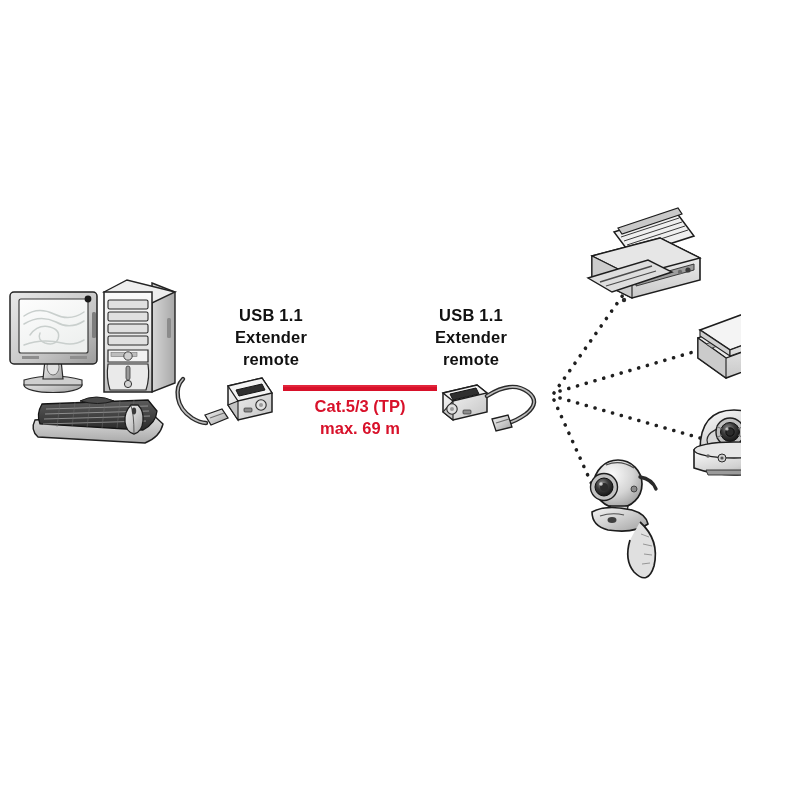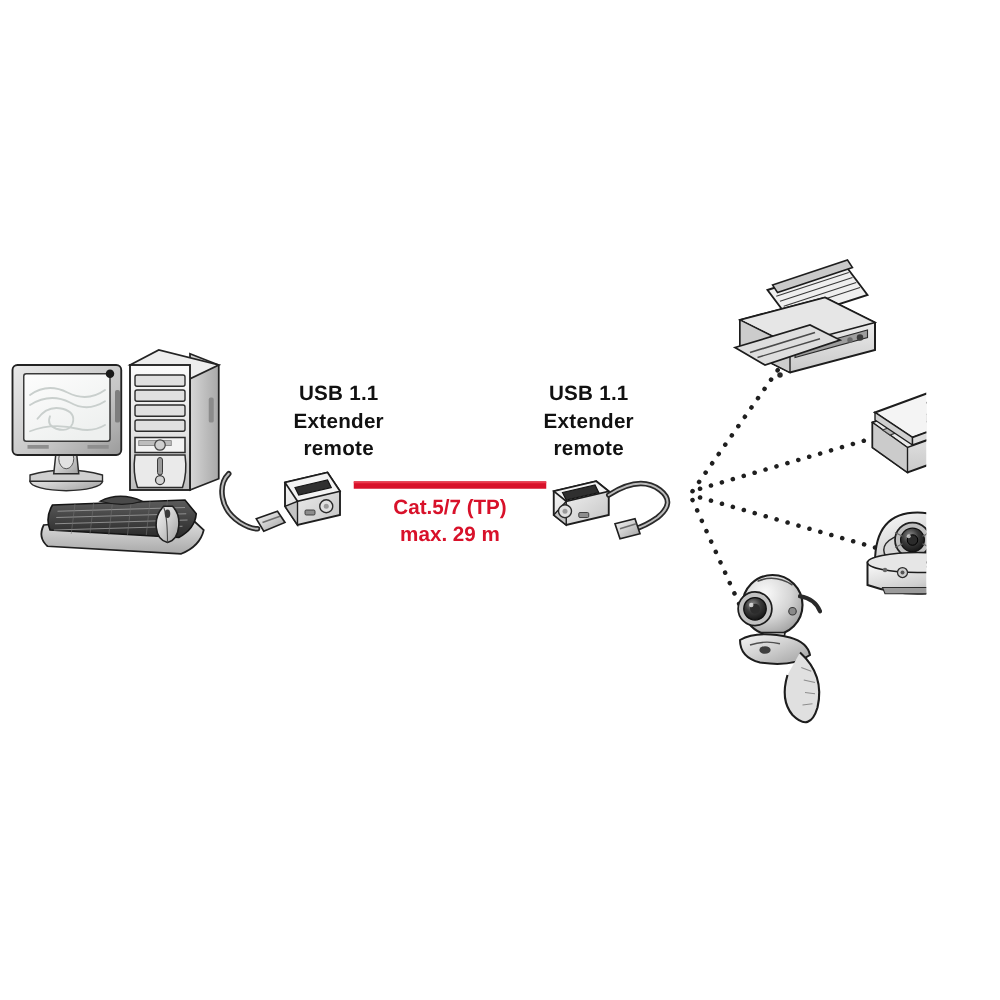--- a/index.html
+++ b/index.html
@@ -361,17 +361,17 @@
     <div>remote</div>
   </div>
 
   <div class="label-block" id="label-remote">
     <div>USB 1.1</div>
     <div>Extender</div>
     <div>remote</div>
   </div>
 
   <div class="cable-label" id="label-cable">
-    <div>Cat.5/7 (TP)</div>
-    <div>max. 29 m</div>
+    <div>Cat.5/3 (TP)</div>
+    <div>max. 69 m</div>
   </div>
 
 </div>
 
 </body></html>

